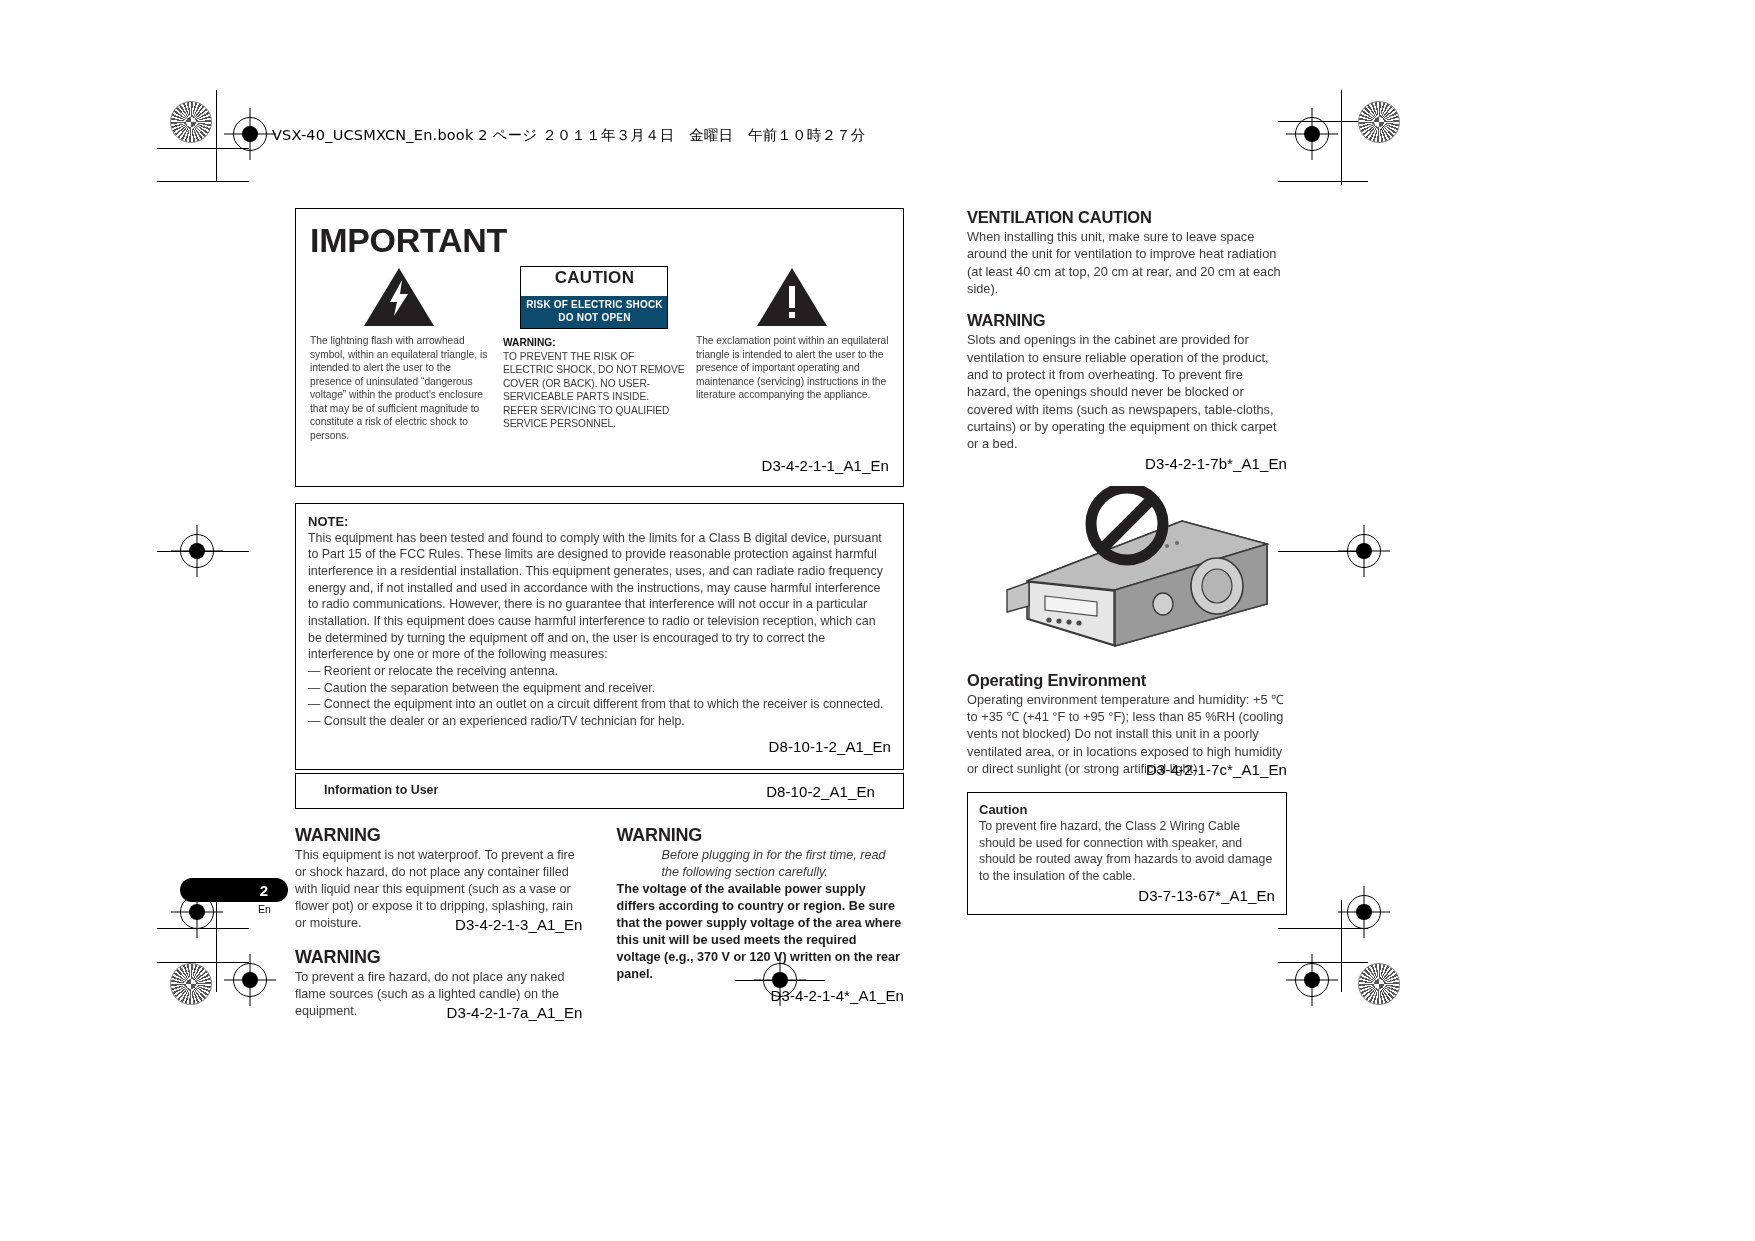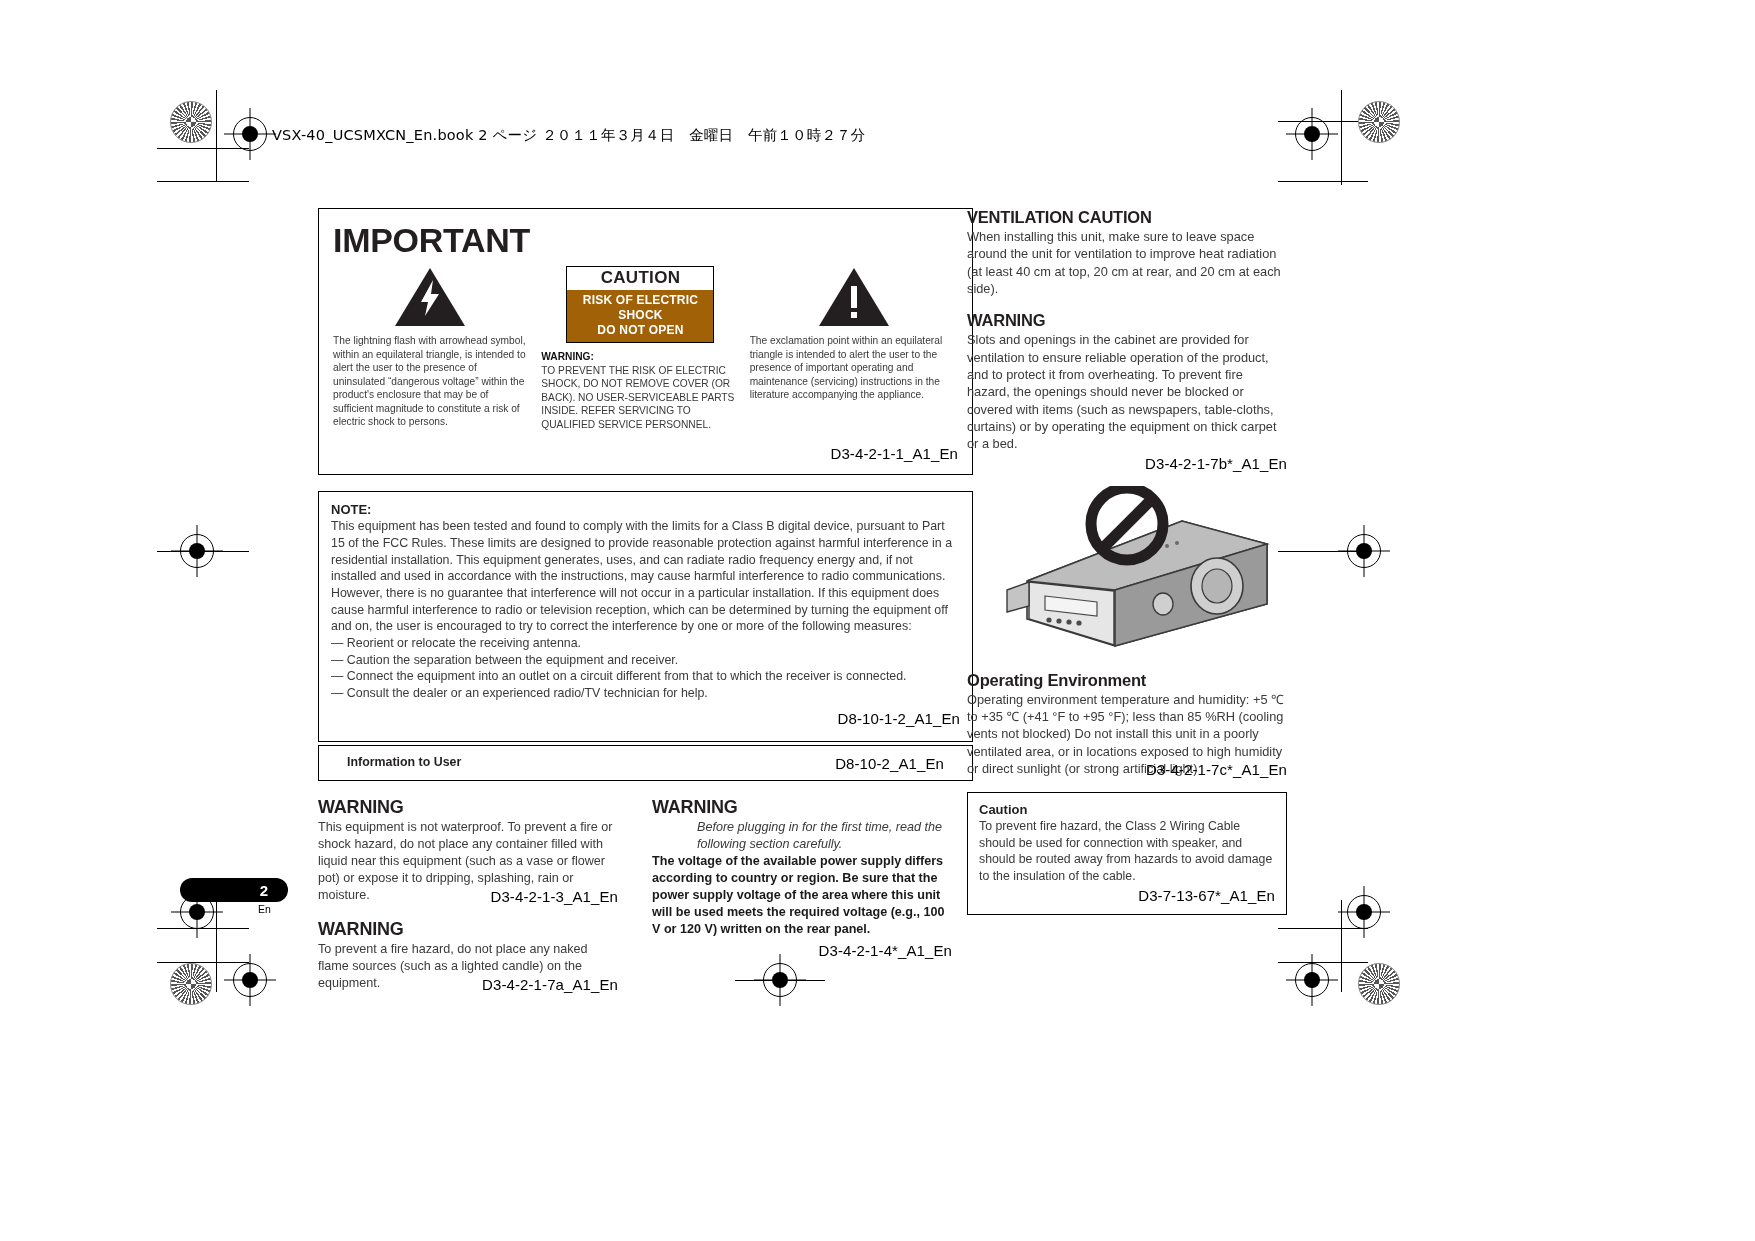--- a/index.html
+++ b/index.html
@@ -60,21 +60,21 @@
     position: absolute;
     left: 272px; top: 126px;
     font-family: "DejaVu Sans", sans-serif;
     font-size: 14.5px;
     letter-spacing: 0.2px;
     white-space: nowrap;
     color: #000;
   }
 
   
-  .col-left  { position: absolute; left: 318px; top: 208px; width: 655px; }
+  .col-left  { position: absolute; left: 295px; top: 208px; width: 609px; }
   .col-right { position: absolute; left: 967px; top: 208px; width: 320px; }
 
   
   .boxed {
     border: 1.5px solid #000;
     box-sizing: border-box;
     position: relative;
   }
 
   h1.important {
@@ -101,27 +101,28 @@
     margin: 0 auto;
   }
   .caution-badge .top {
     text-align: center;
     font-weight: bold;
     font-size: 17px;
     padding: 1px 0 2px;
     letter-spacing: 0.3px;
   }
   .caution-badge .bot {
-    background: #a16207; color: #fff;
+    background: #0c4a6e; color: #fff;
     text-align: center;
     font-weight: bold;
-    font-size: 12px;
+    font-size: 10px;
     line-height: 1.25;
     padding: 3px 2px 4px;
     letter-spacing: 0.2px;
+    margin-top: 6px;
   }
 
   .fine {
     font-size: 10.2px;
     line-height: 1.33;
     color: #3a3a3a;
   }
   .fine b, .fine strong { color: #111; }
 
   .code {
@@ -316,21 +317,21 @@
         <div class="code" style="margin-top:-16px;">D3-4-2-1-3_A1_En</div>
 
         <h2 class="warn" style="margin-top:14px;">WARNING</h2>
         <div class="warn-body">To prevent a fire hazard, do not place any naked flame sources (such as a lighted candle) on the equipment.</div>
         <div class="code" style="margin-top:-16px;">D3-4-2-1-7a_A1_En</div>
       </div>
 
       <div>
         <h2 class="warn">WARNING</h2>
         <div class="warn-body em">Before plugging in for the first time, read the following section carefully.</div>
-        <div class="warn-body bold">The voltage of the available power supply differs according to country or region. Be sure that the power supply voltage of the area where this unit will be used meets the required voltage (e.g., 100 V or 120 V) written on the rear panel.</div>
+        <div class="warn-body bold">The voltage of the available power supply differs according to country or region. Be sure that the power supply voltage of the area where this unit will be used meets the required voltage (e.g., 370 V or 120 V) written on the rear panel.</div>
         <div class="code" style="margin-top:4px;">D3-4-2-1-4*_A1_En</div>
       </div>
     </div>
   </div>
 
   <div class="col-right">
 
     <div class="rblock">
       <h2 class="rhead">VENTILATION CAUTION</h2>
       <div class="rbody">When installing this unit, make sure to leave space around the unit for ventilation to improve heat radiation (at least 40 cm at top, 20 cm at rear, and 20 cm at each side).</div>

